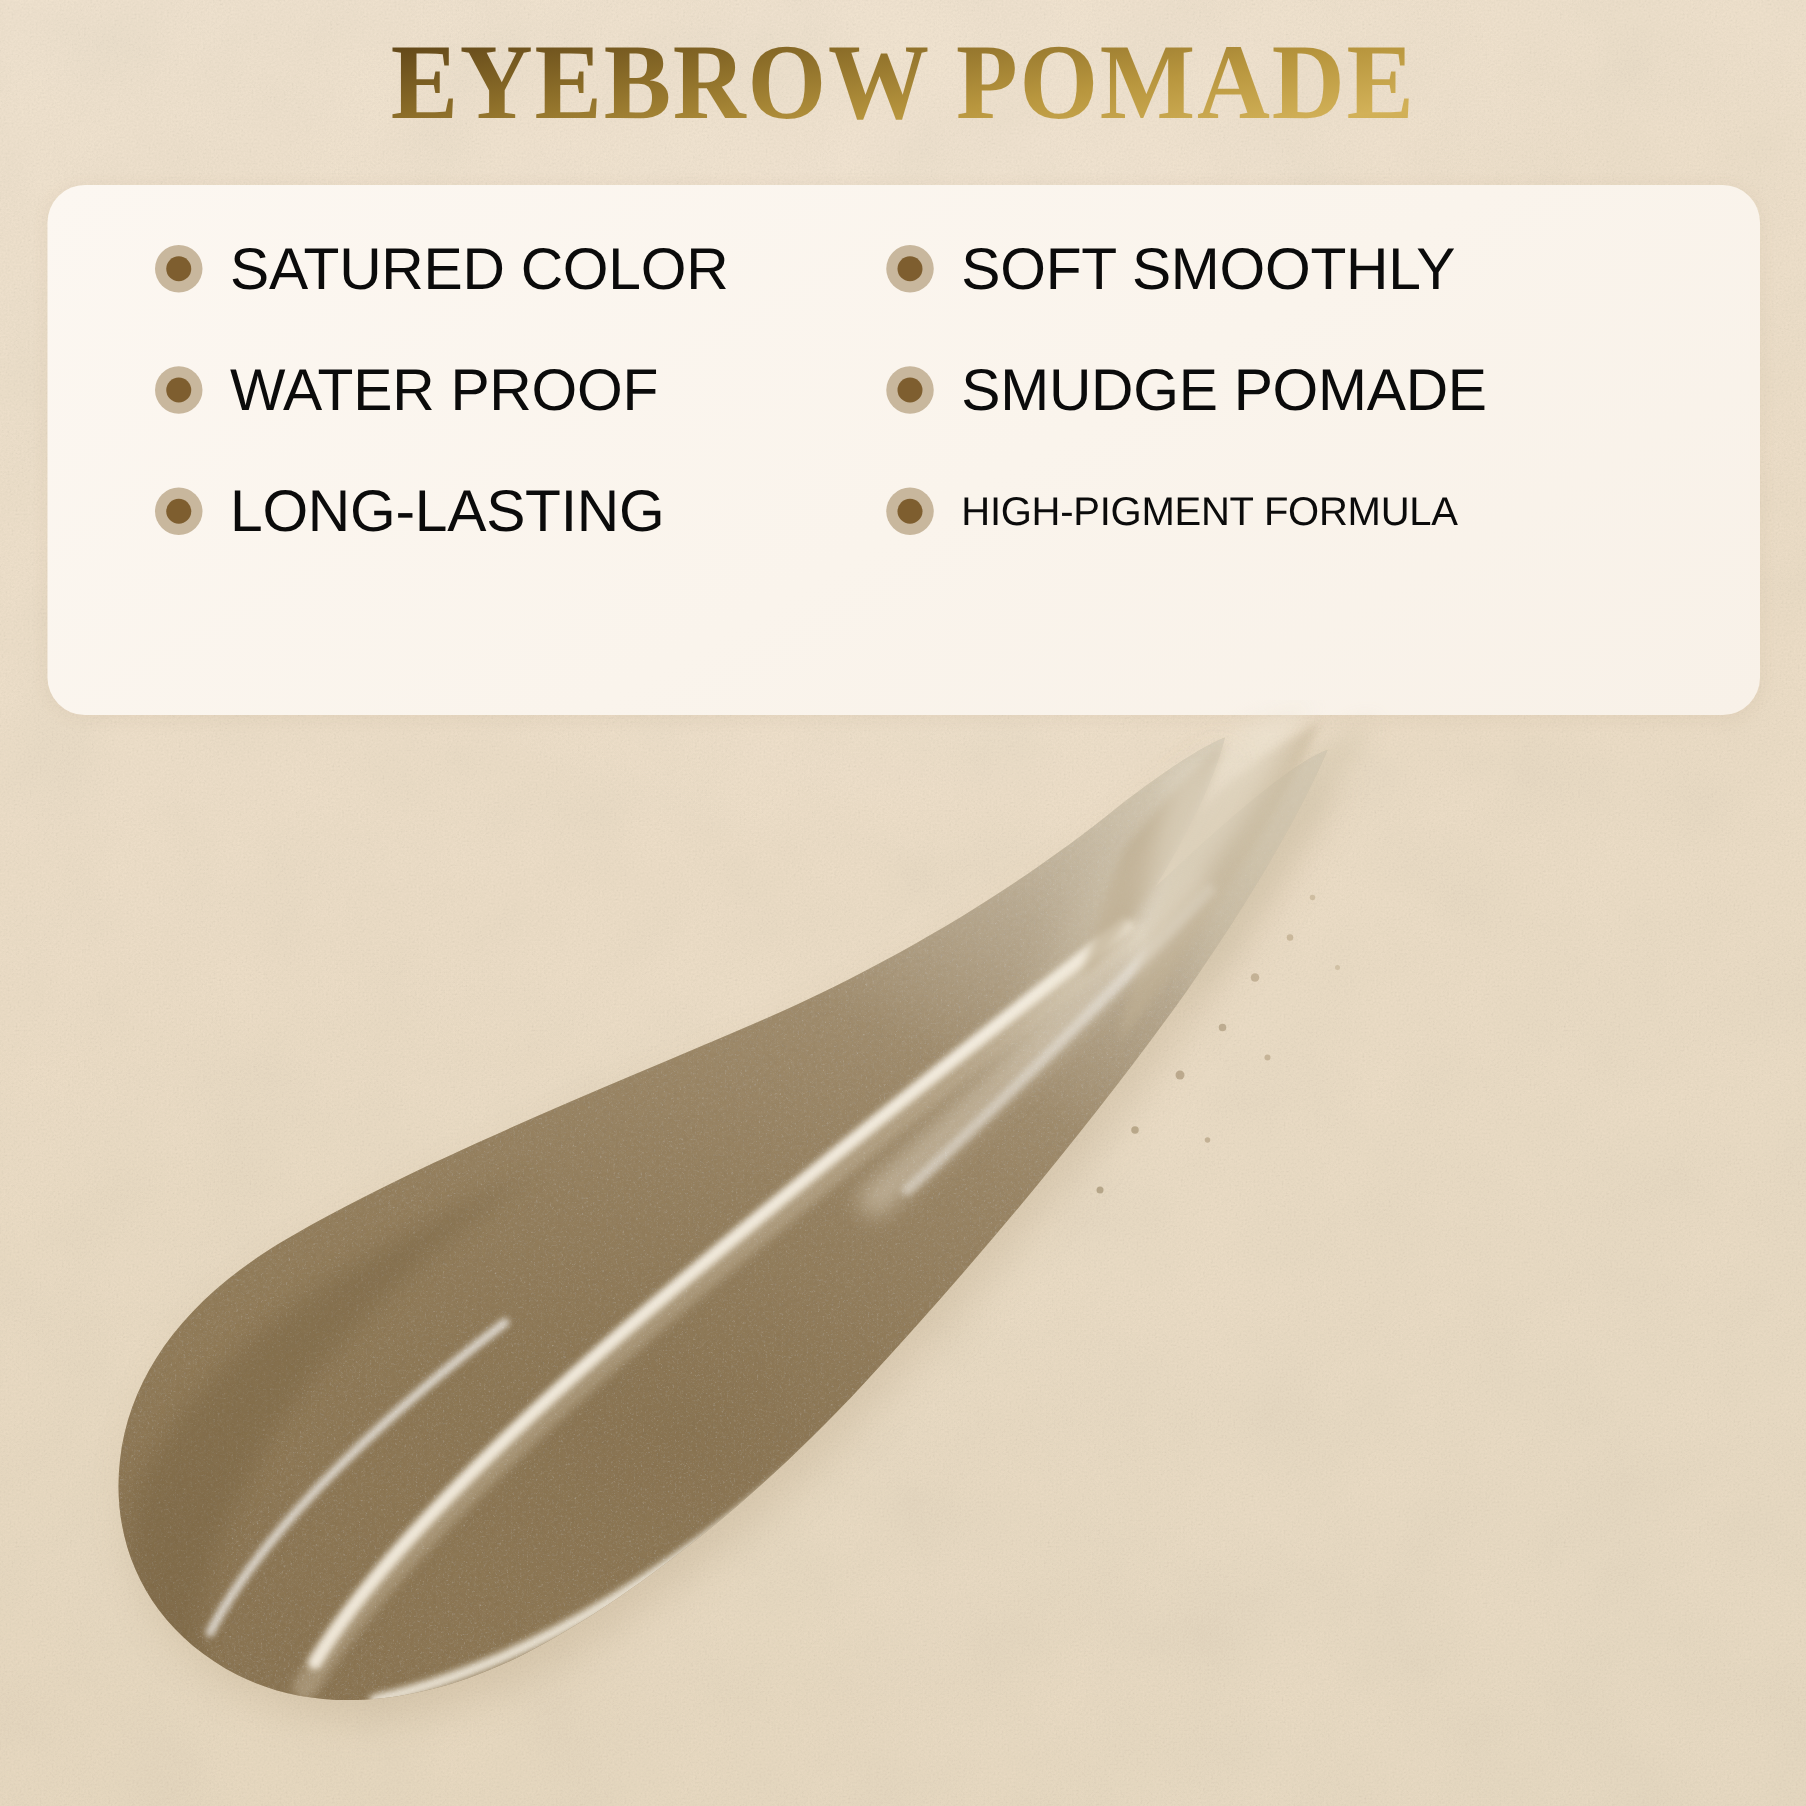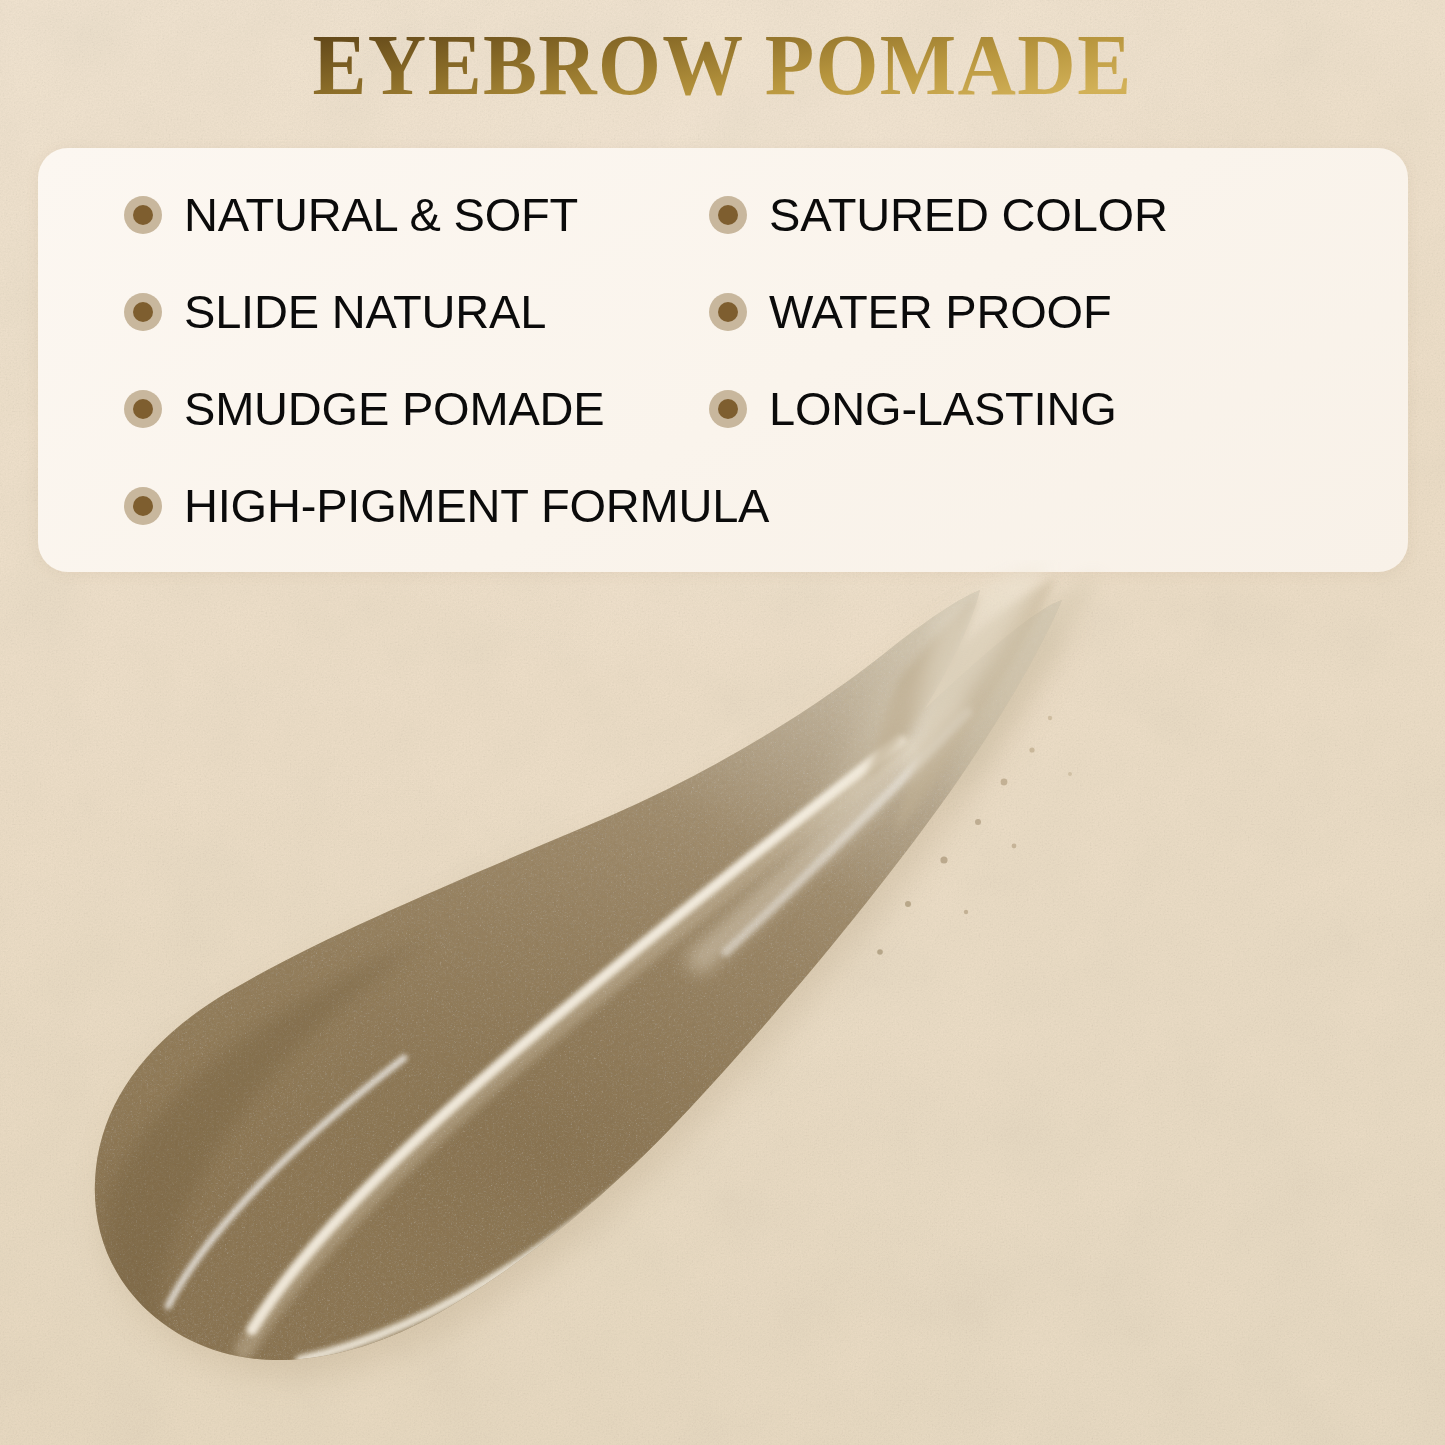--- a/index.html
+++ b/index.html
@@ -97,21 +97,21 @@
   }
 
   .feature-label {
     font-size:47px;
     line-height:1;
     letter-spacing:-0.2px;
     color:#0B0B0B;
     white-space:nowrap;
     font-weight:400;
   }
-  .feature-row.wide .feature-label { font-size:47px; }
+  .feature-row.wide .feature-label { font-size:32px; }
 
   
   #swatch-stage {
     position:absolute;
     left:0; top:560px;
     width:1445px; height:885px;
   }
   #swatch-svg { width:100%; height:100%; display:block; }
 </style>
 </head>
@@ -138,32 +138,28 @@
     <rect width="1445" height="1445" filter="url(#blotchFilter)" fill="#c6ab86"></rect>
     <rect width="1445" height="1445" filter="url(#grainFilter)" fill="#b39a76"></rect>
   </svg>
 </div>
 
 <h1 id="title">EYEBROW POMADE</h1>
 
 <div id="card">
   <div id="feature-grid">
 
-    <div class="feature-row">
-      <span class="bullet"></span>
-      <span class="feature-label">NATURAL &amp; SOFT</span>
-    </div>
 
     <div class="feature-row">
       <span class="bullet"></span>
       <span class="feature-label">SATURED COLOR</span>
     </div>
     <div class="feature-row">
       <span class="bullet"></span>
-      <span class="feature-label">SLIDE NATURAL</span>
+      <span class="feature-label">SOFT SMOOTHLY</span>
     </div>
 
     <div class="feature-row">
       <span class="bullet"></span>
       <span class="feature-label">WATER PROOF</span>
     </div>
     <div class="feature-row">
       <span class="bullet"></span>
       <span class="feature-label">SMUDGE POMADE</span>
     </div>

